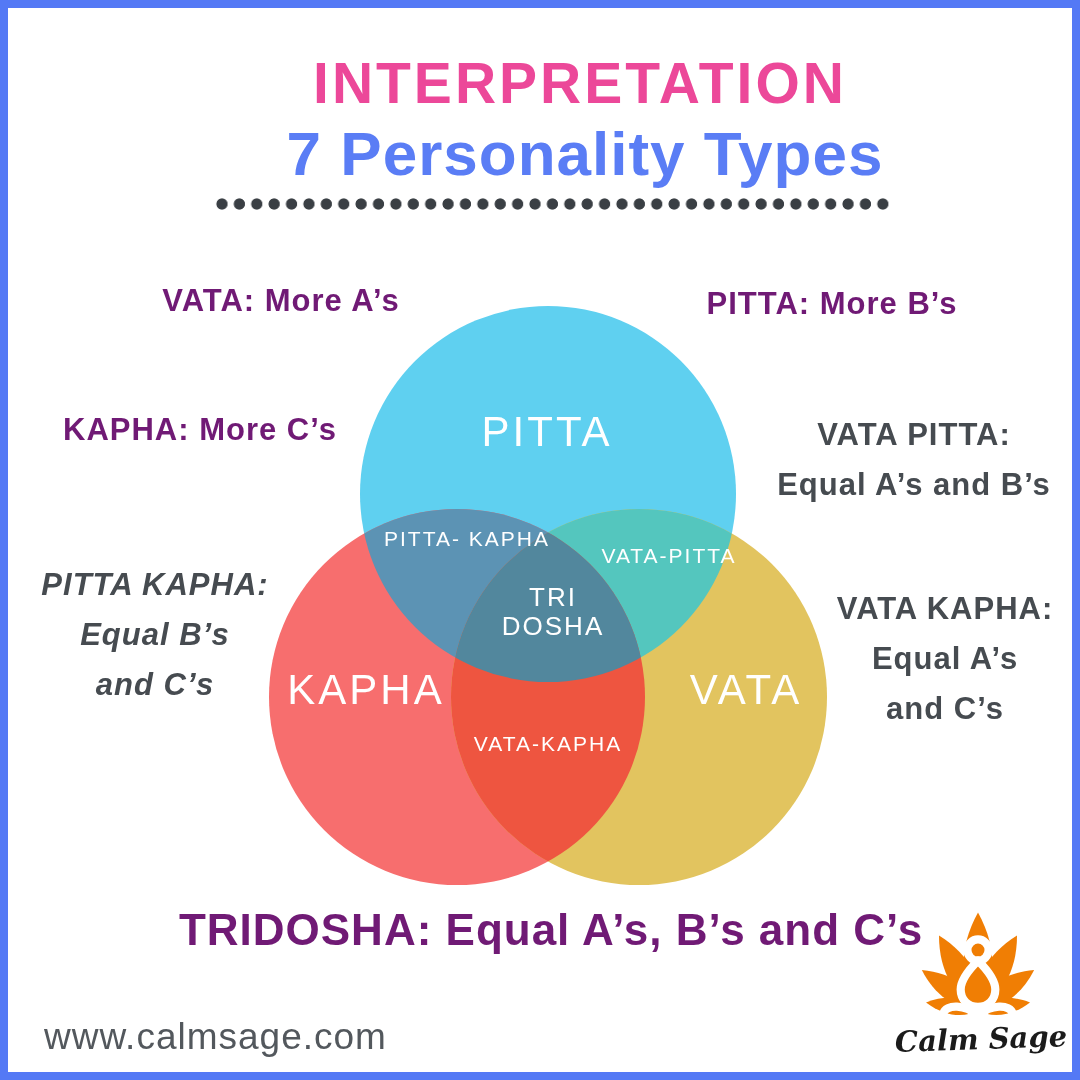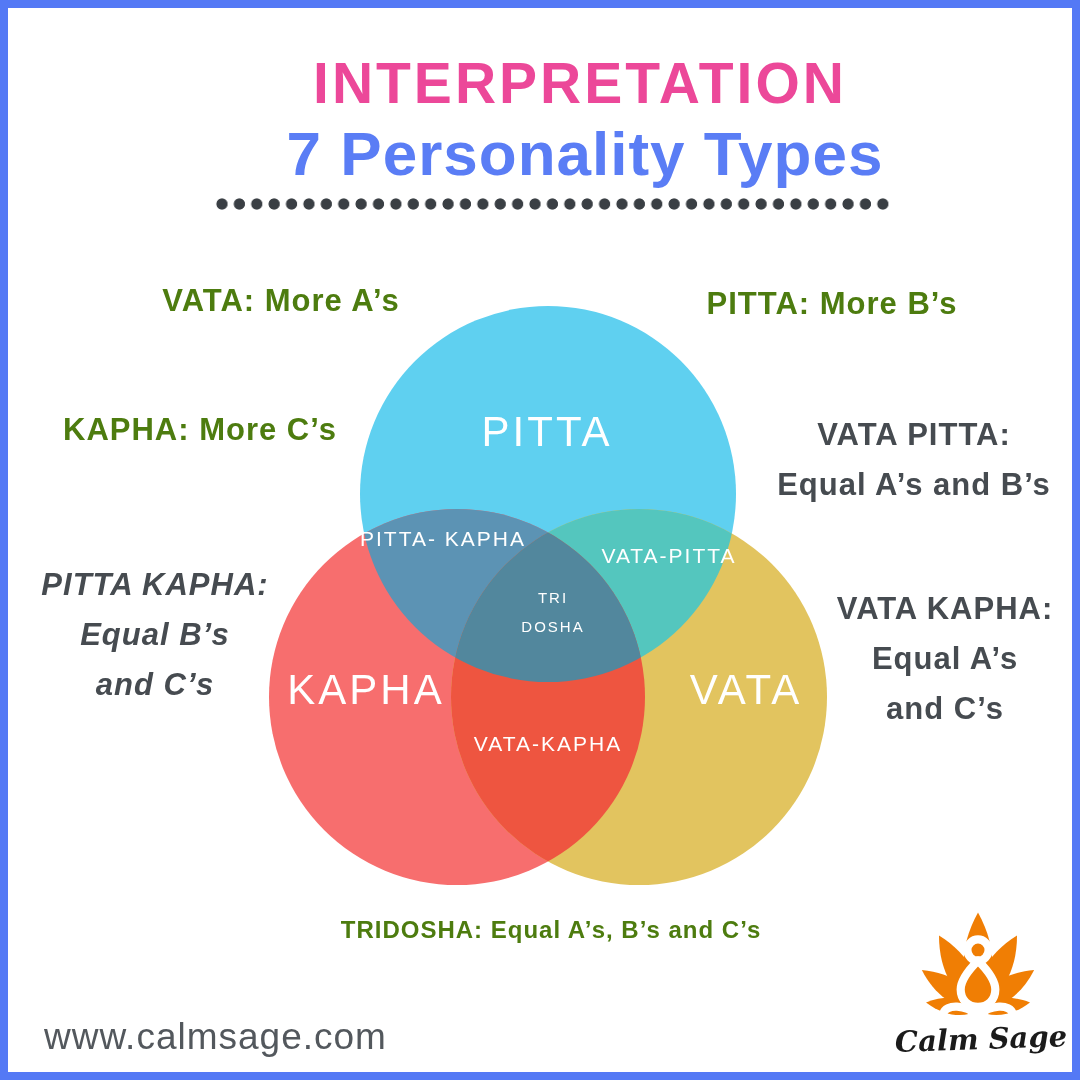--- a/index.html
+++ b/index.html
@@ -23,33 +23,33 @@
     background-size:17.4px 13px;background-repeat:repeat-x;
   }
   
   #venn{position:absolute;left:0;top:0;}
   .vlabel{
     position:absolute;transform:translate(-50%,-50%);
     color:#ffffff;font-weight:400;white-space:nowrap;text-align:center;
   }
   .vlabel.big{font-size:42px;letter-spacing:3px;}
   .vlabel.small{font-size:21px;letter-spacing:2px;}
-  .vlabel.tri{font-size:15px;letter-spacing:2px;line-height:29px;white-space:normal;}
+  .vlabel.tri{font-size:26px;letter-spacing:2px;line-height:29px;white-space:normal;}
   
   .note{
     position:absolute;transform:translate(-50%,-50%);
-    color:#4d7c0f;font-weight:700;font-size:31px;letter-spacing:1px;
+    color:#701a75;font-weight:700;font-size:31px;letter-spacing:1px;
     white-space:nowrap;text-align:right;
   }
   .noteblock{
     position:absolute;transform:translateX(-50%);
     color:#464B50;font-weight:700;font-size:31px;letter-spacing:1px;
     line-height:50px;text-align:center;white-space:nowrap;
   }
-  .note.bottomline{font-size:24px;}
+  .note.bottomline{font-size:44px;}
   
   .website{
     position:absolute;left:36px;top:1008px;
     color:#53585D;font-size:37px;font-weight:400;letter-spacing:1px;
   }
   #logo{position:absolute;left:893px;top:892px;}
   .brand{
     position:absolute;left:973px;top:1014px;transform:translateX(-50%) rotate(-2deg);
     font-family:"DejaVu Serif", serif;font-style:italic;font-weight:700;
     font-size:29px;color:#1b1b1b;white-space:nowrap;
@@ -89,21 +89,21 @@
       <g clip-path="url(#cpK)">
         <circle cx="631" cy="689" r="188" fill="#52879D"></circle>
       </g>
     </g>
   </svg>
 
   <div class="vlabel big" style="left:539px;top:424px;">PITTA</div>
   <div class="vlabel big" style="left:358px;top:682px;">KAPHA</div>
   <div class="vlabel big" style="left:738px;top:682px;">VATA</div>
 
-  <div class="vlabel small" style="left:435px;top:531px;">PITTA- KAPHA</div>
+  <div class="vlabel small" style="left:459px;top:531px;">PITTA- KAPHA</div>
   <div class="vlabel small" style="left:661px;top:548px;">VATA-PITTA</div>
   <div class="vlabel small" style="left:540px;top:736px;">VATA-KAPHA</div>
   <div class="vlabel tri" style="left:545px;top:604px;">
     <span>TRI</span><br>
     <span>DOSHA</span>
   </div>
 
   <div class="note" style="left:273px;top:293px;">VATA: More A’s</div>
   <div class="note" style="left:824px;top:296px;">PITTA: More B’s</div>
   <div class="note" style="left:192px;top:422px;">KAPHA: More C’s</div>

